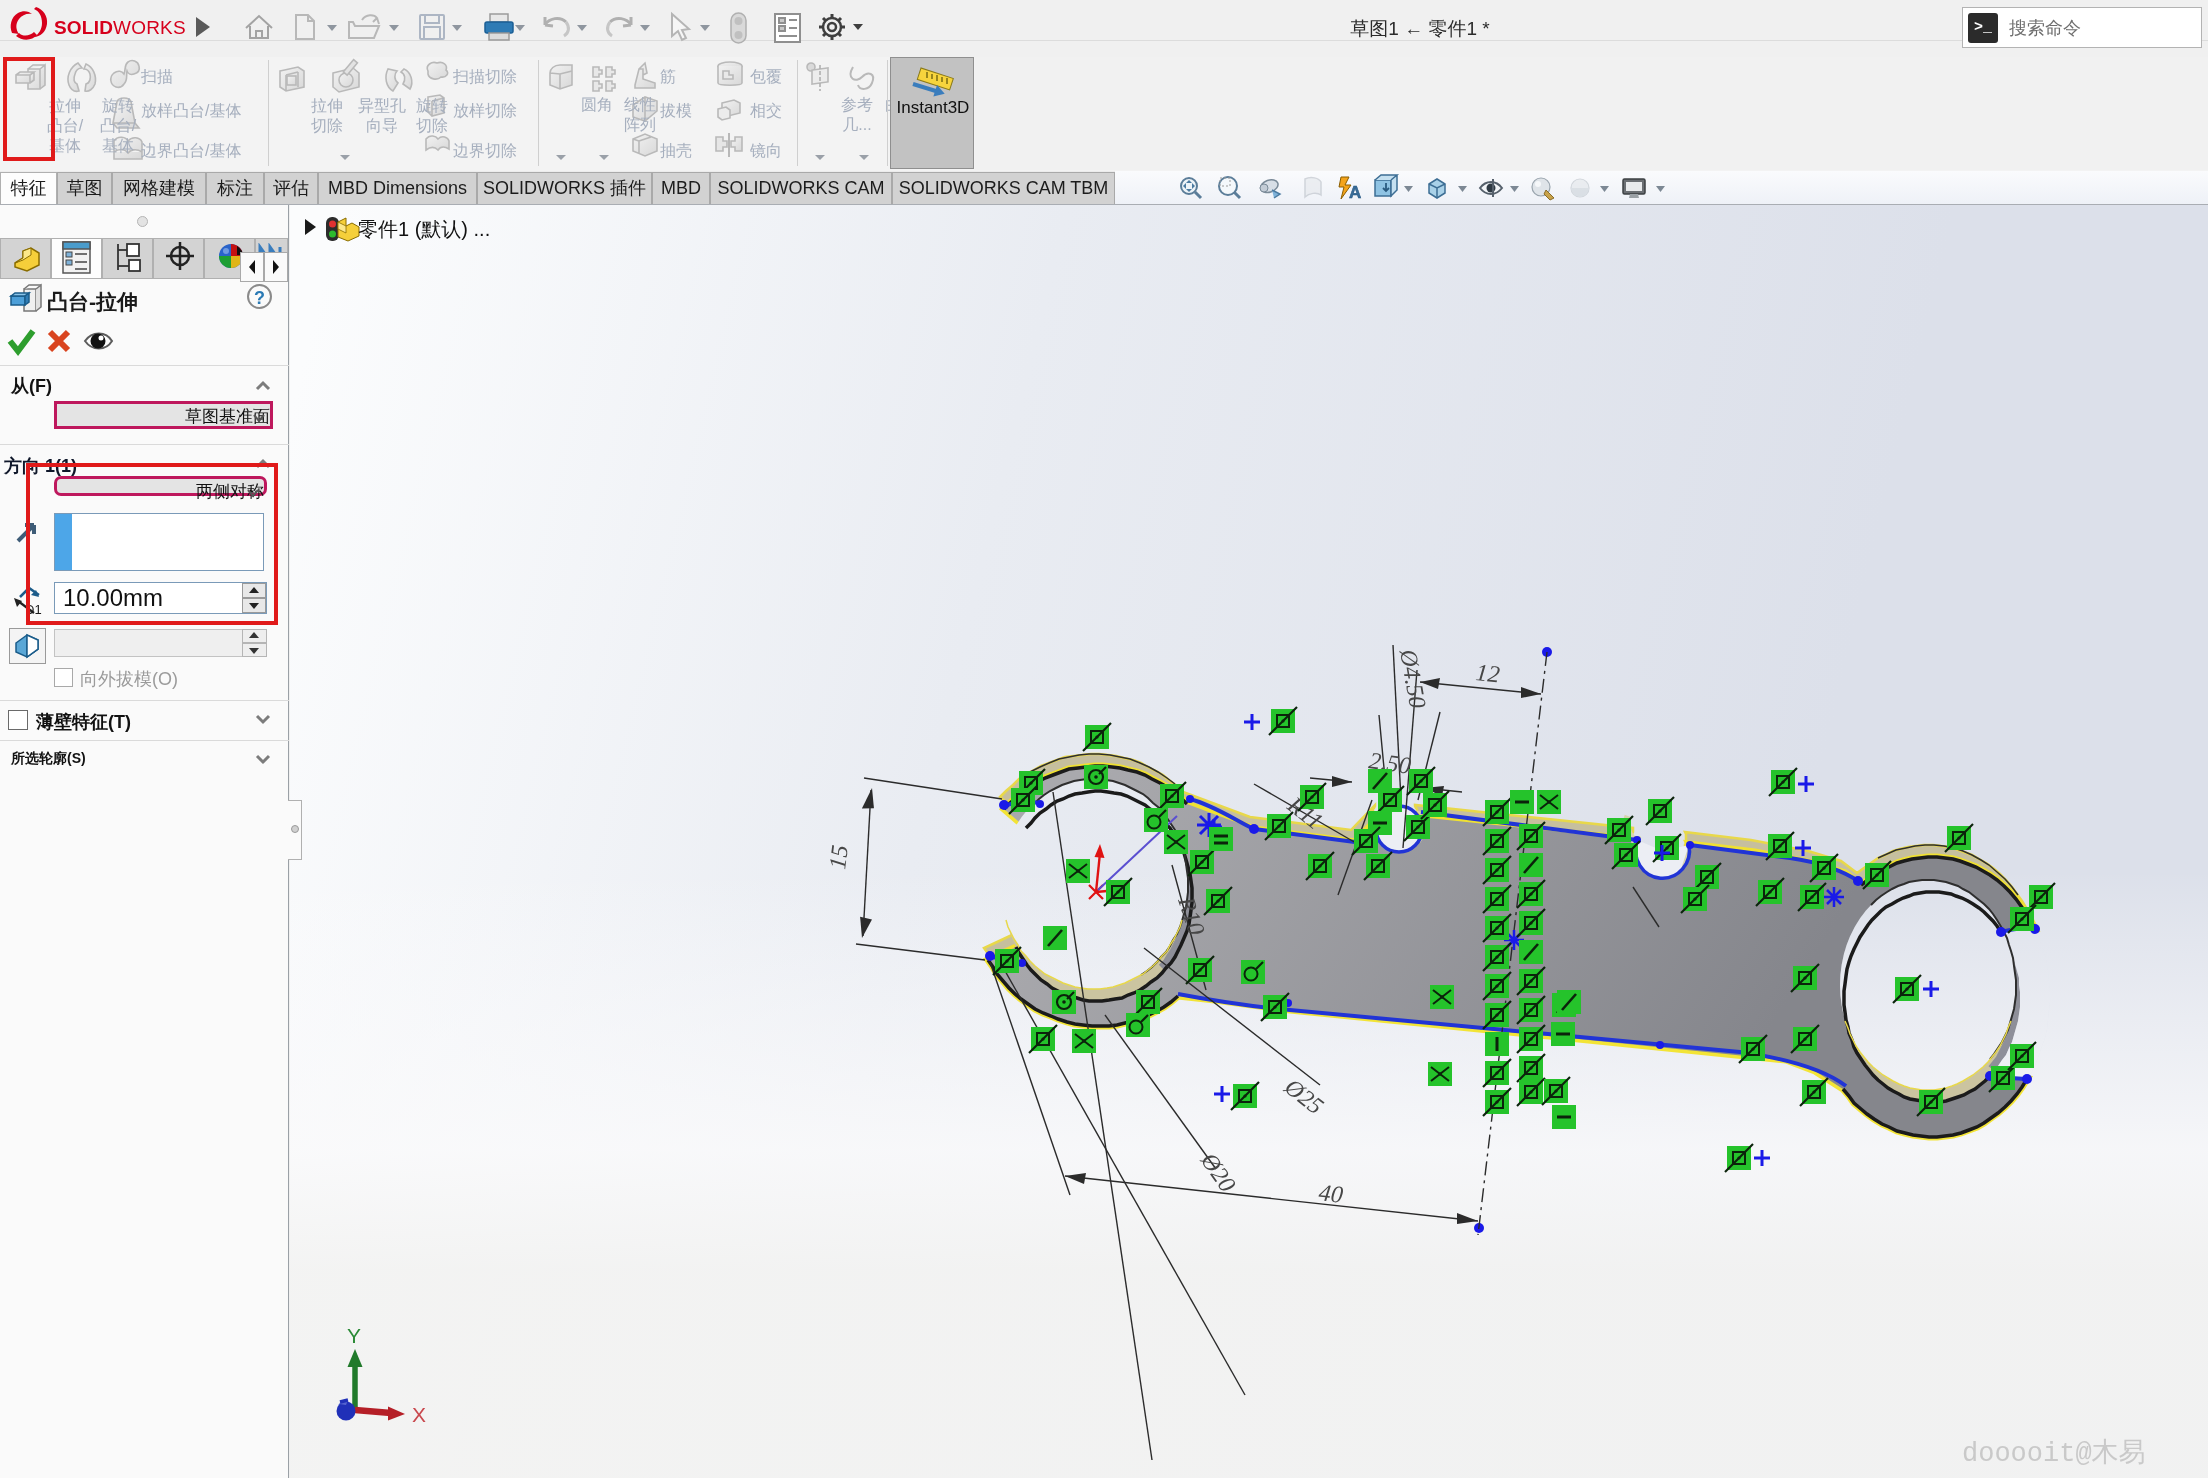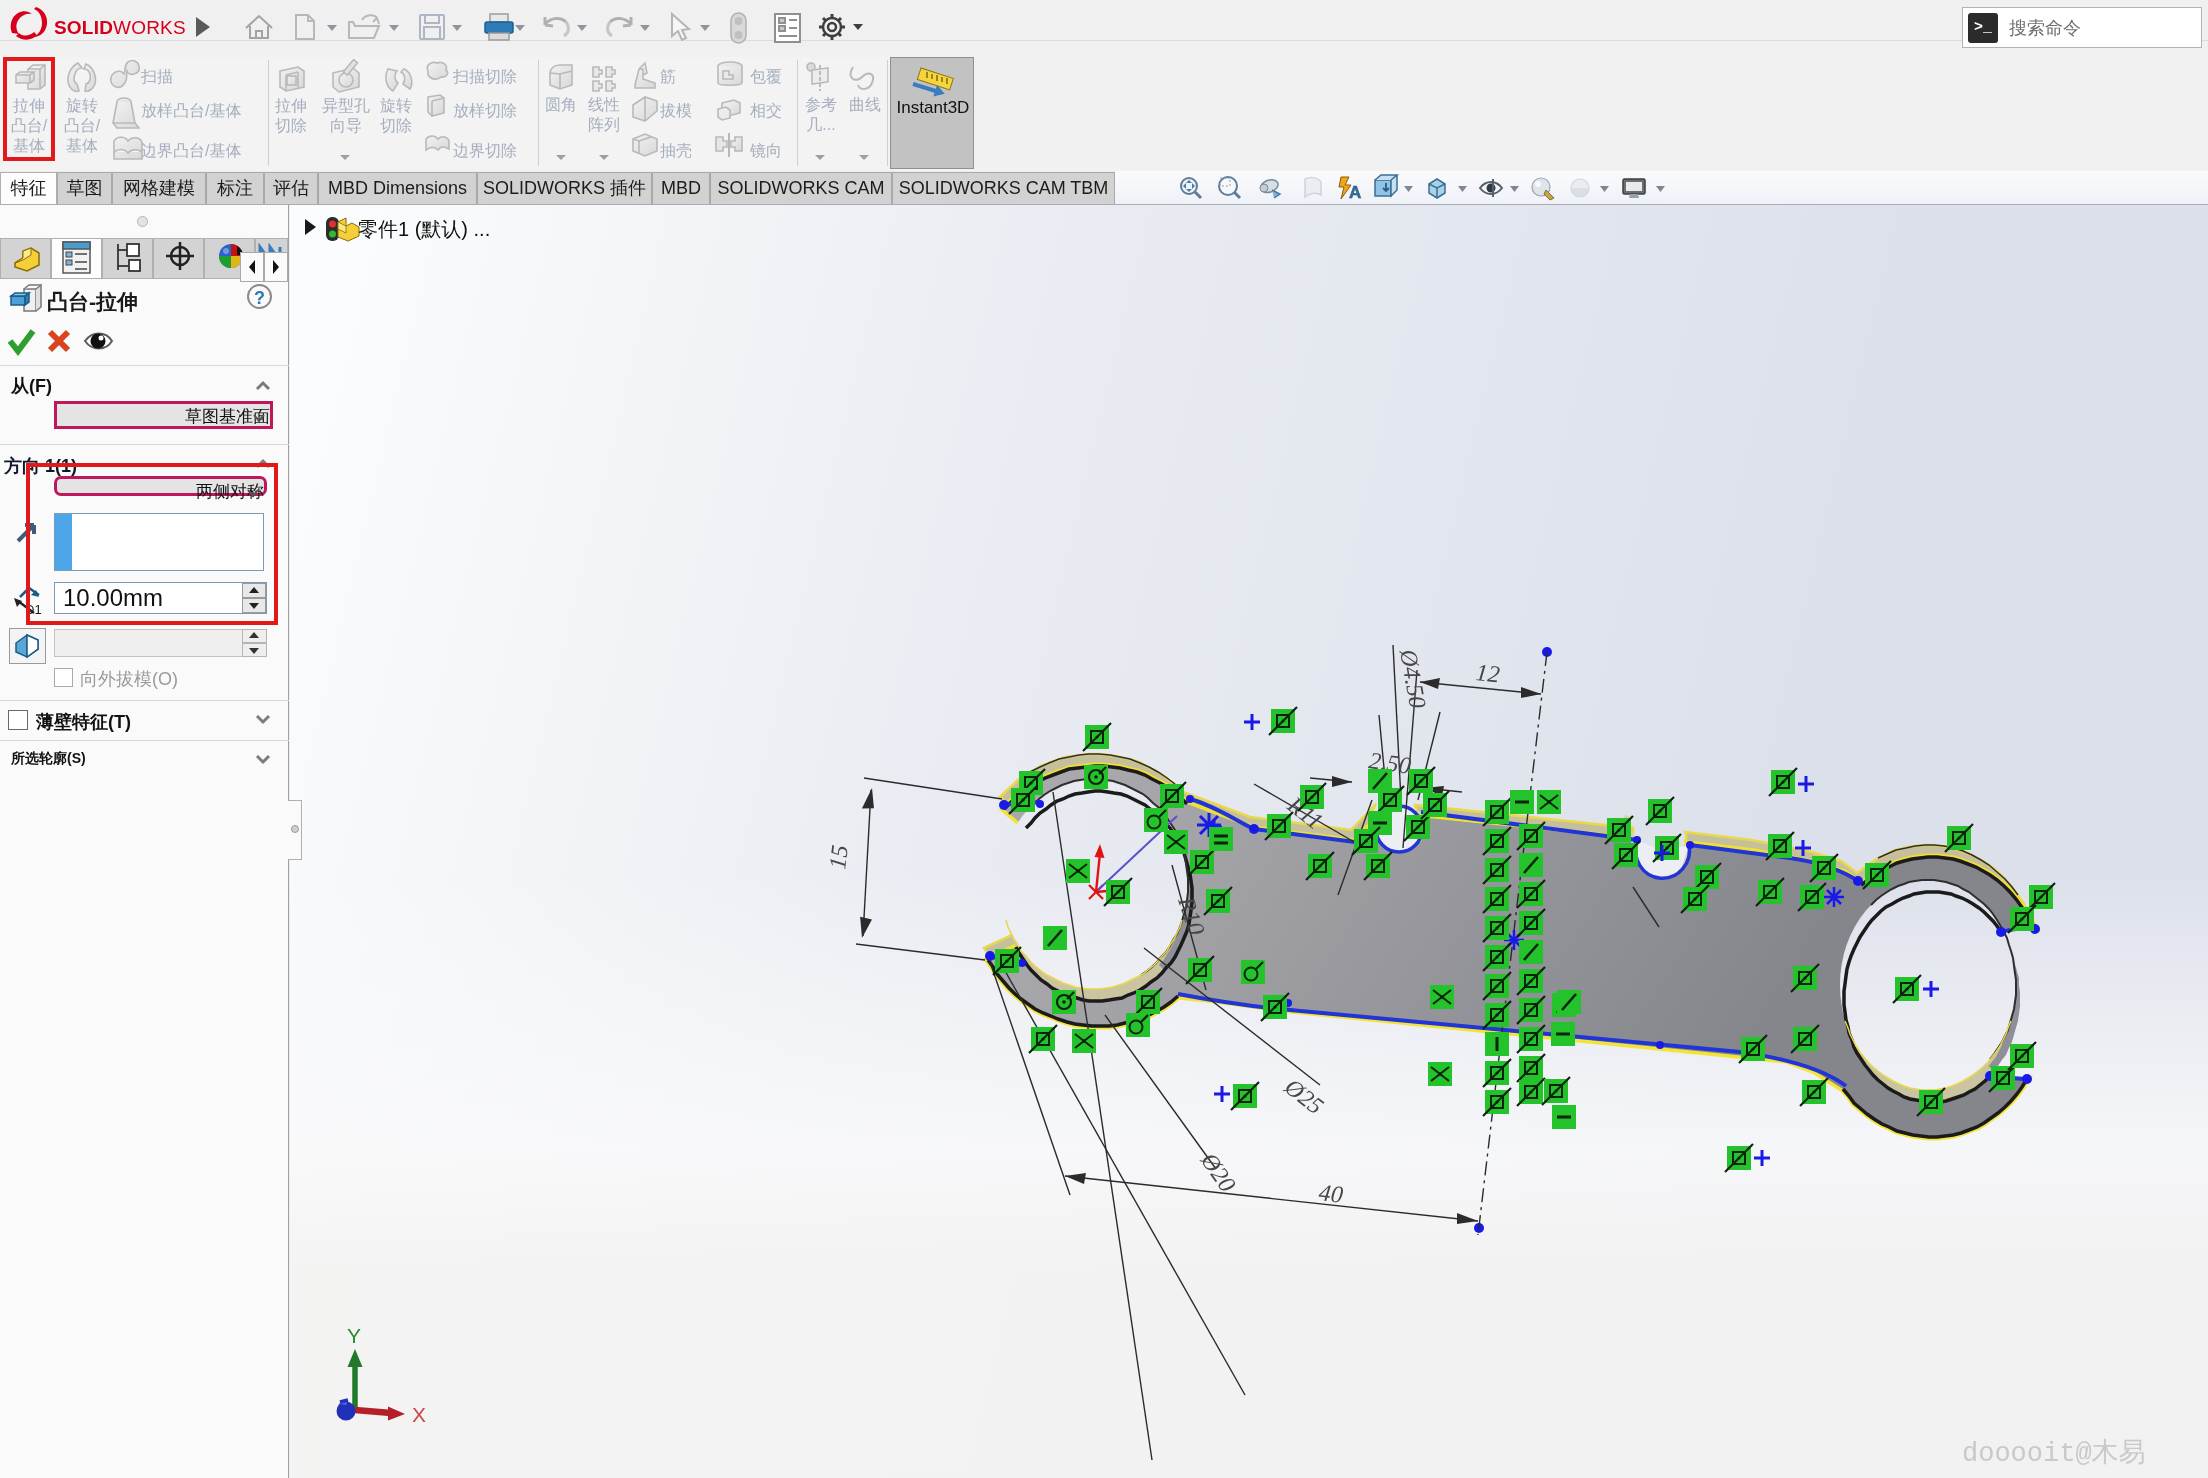--- a/index.html
+++ b/index.html
@@ -1,21 +1,21 @@
 <!DOCTYPE html>
 <html><head><meta charset="utf-8">
 <style>
 *{margin:0;padding:0;box-sizing:border-box;}
 html,body{width:2208px;height:1478px;overflow:hidden;font-family:"Liberation Sans",sans-serif;}
 body{position:relative;background:#f0f0f0;}
 .abs{position:absolute;}
 #titlebar{left:0;top:0;width:2208px;height:41px;background:#f0f0f0;border-bottom:1px solid #dcdcdc;}
 #ribbon{left:0;top:57px;width:2208px;height:114px;background:#f3f3f3;}
 .rsep{position:absolute;top:3px;width:1px;height:106px;background:#cfcfcf;}
-.rlabel{position:absolute;color:#a6afbe;font-size:16px;line-height:20px;text-align:center;white-space:nowrap;}
+.rlabel{position:absolute;color:#a6afbe;font-size:16px;line-height:20px;text-align:center;white-space:nowrap;margin-left:36px;}
 .rlabL{position:absolute;color:#a6afbe;font-size:16px;white-space:nowrap;}
 .caret{position:absolute;width:0;height:0;border-left:5px solid transparent;border-right:5px solid transparent;border-top:5px solid #9aa0a8;}
 #tabrow{left:0;top:171px;width:2020px;height:34px;background:#ececec;}
 .tab{position:absolute;top:1px;height:33px;background:#d2d2d2;border:1px solid #a9a9a9;border-bottom:none;color:#1c1c1c;font-size:18px;text-align:center;line-height:31px;white-space:nowrap;}
 .tabact{background:#fdfdfd;border-color:#b0b0b0;}
 #huds{position:absolute;left:1115px;top:171px;width:1093px;height:34px;background:linear-gradient(180deg,#fafbfd,#eef1f7);}
 #vline{left:0px;top:204px;width:2208px;height:1px;background:#a9adb3;}
 #panel{left:0;top:205px;width:289px;height:1273px;background:#fafafa;border-right:1px solid #9aa0a6;}
 .ptab{position:absolute;top:33px;width:51px;height:41px;background:#d3d3d3;border:1px solid #b0b0b0;}
 .sect{position:absolute;left:0;width:289px;height:1px;background:#dadada;}
@@ -101,20 +101,21 @@
   <g fill="#8f969f">
     <path d="M327 25 l10 0 l-5 6 z"></path>
         <path d="M389 25 l10 0 l-5 6 z"></path>
         <path d="M452 25 l10 0 l-5 6 z"></path>
         <path d="M515 25 l10 0 l-5 6 z"></path>
         <path d="M577 25 l10 0 l-5 6 z"></path>
         <path d="M640 25 l10 0 l-5 6 z"></path>
         <path d="M700 25 l10 0 l-5 6 z"></path>
   </g>
 </svg>
+<div class="abs" style="left:1280px;top:0;width:280px;height:57px;line-height:57px;font-size:19px;color:#2b2b2b;text-align:center">草图1 ← 零件1 *</div>
 <div class="abs" style="left:1962px;top:7px;width:240px;height:41px;background:#ffffff;border:1px solid #b3b3b3;">
   <div class="abs" style="left:5px;top:5px;width:30px;height:30px;background:#2b2b2b;border-radius:3px;color:#fff;font-size:15px;font-weight:bold;text-align:center;line-height:30px;font-family:'Liberation Mono',monospace;">&gt;_</div>
   <div class="abs" style="left:46px;top:0;height:41px;line-height:41px;font-size:18px;color:#6e6e6e;">搜索命令</div>
 </div>
 </div>
 
 <div id="ribbon" class="abs">
 <svg class="abs" style="left:0;top:0" width="980" height="114" viewBox="0 0 980 114">
   <defs>
     <linearGradient id="icg" x1="0" y1="0" x2="1" y2="1">

